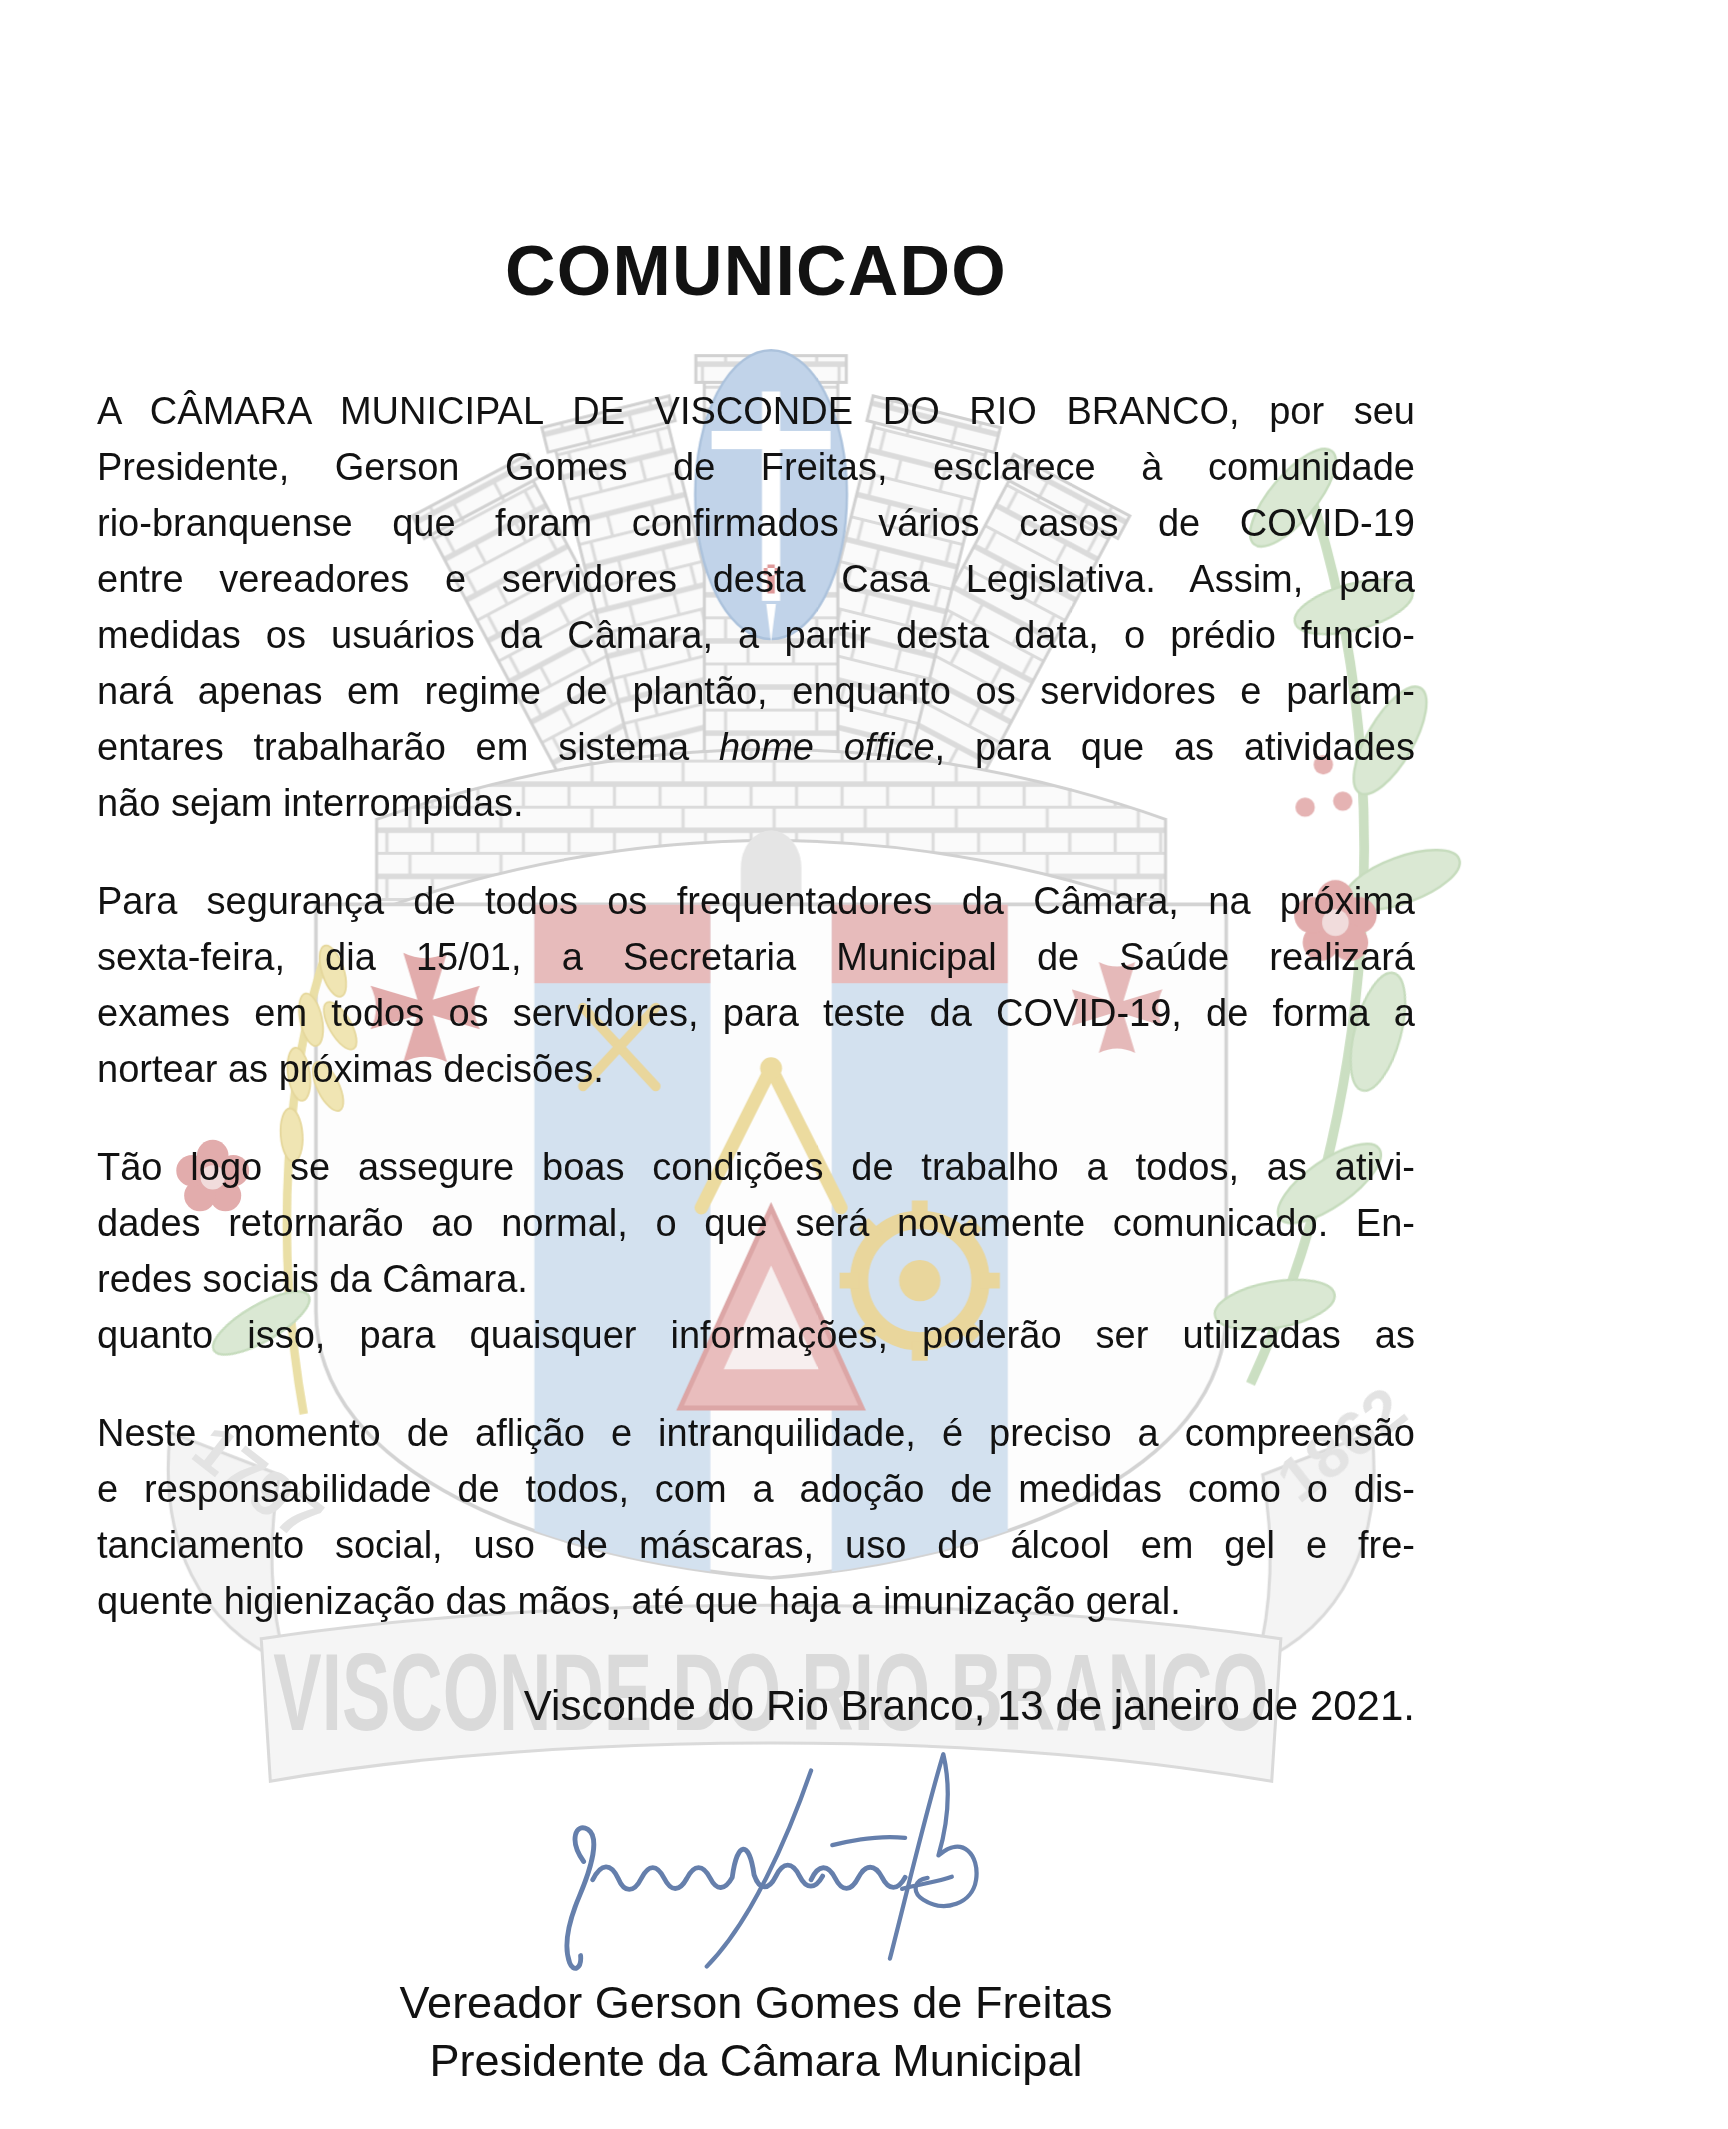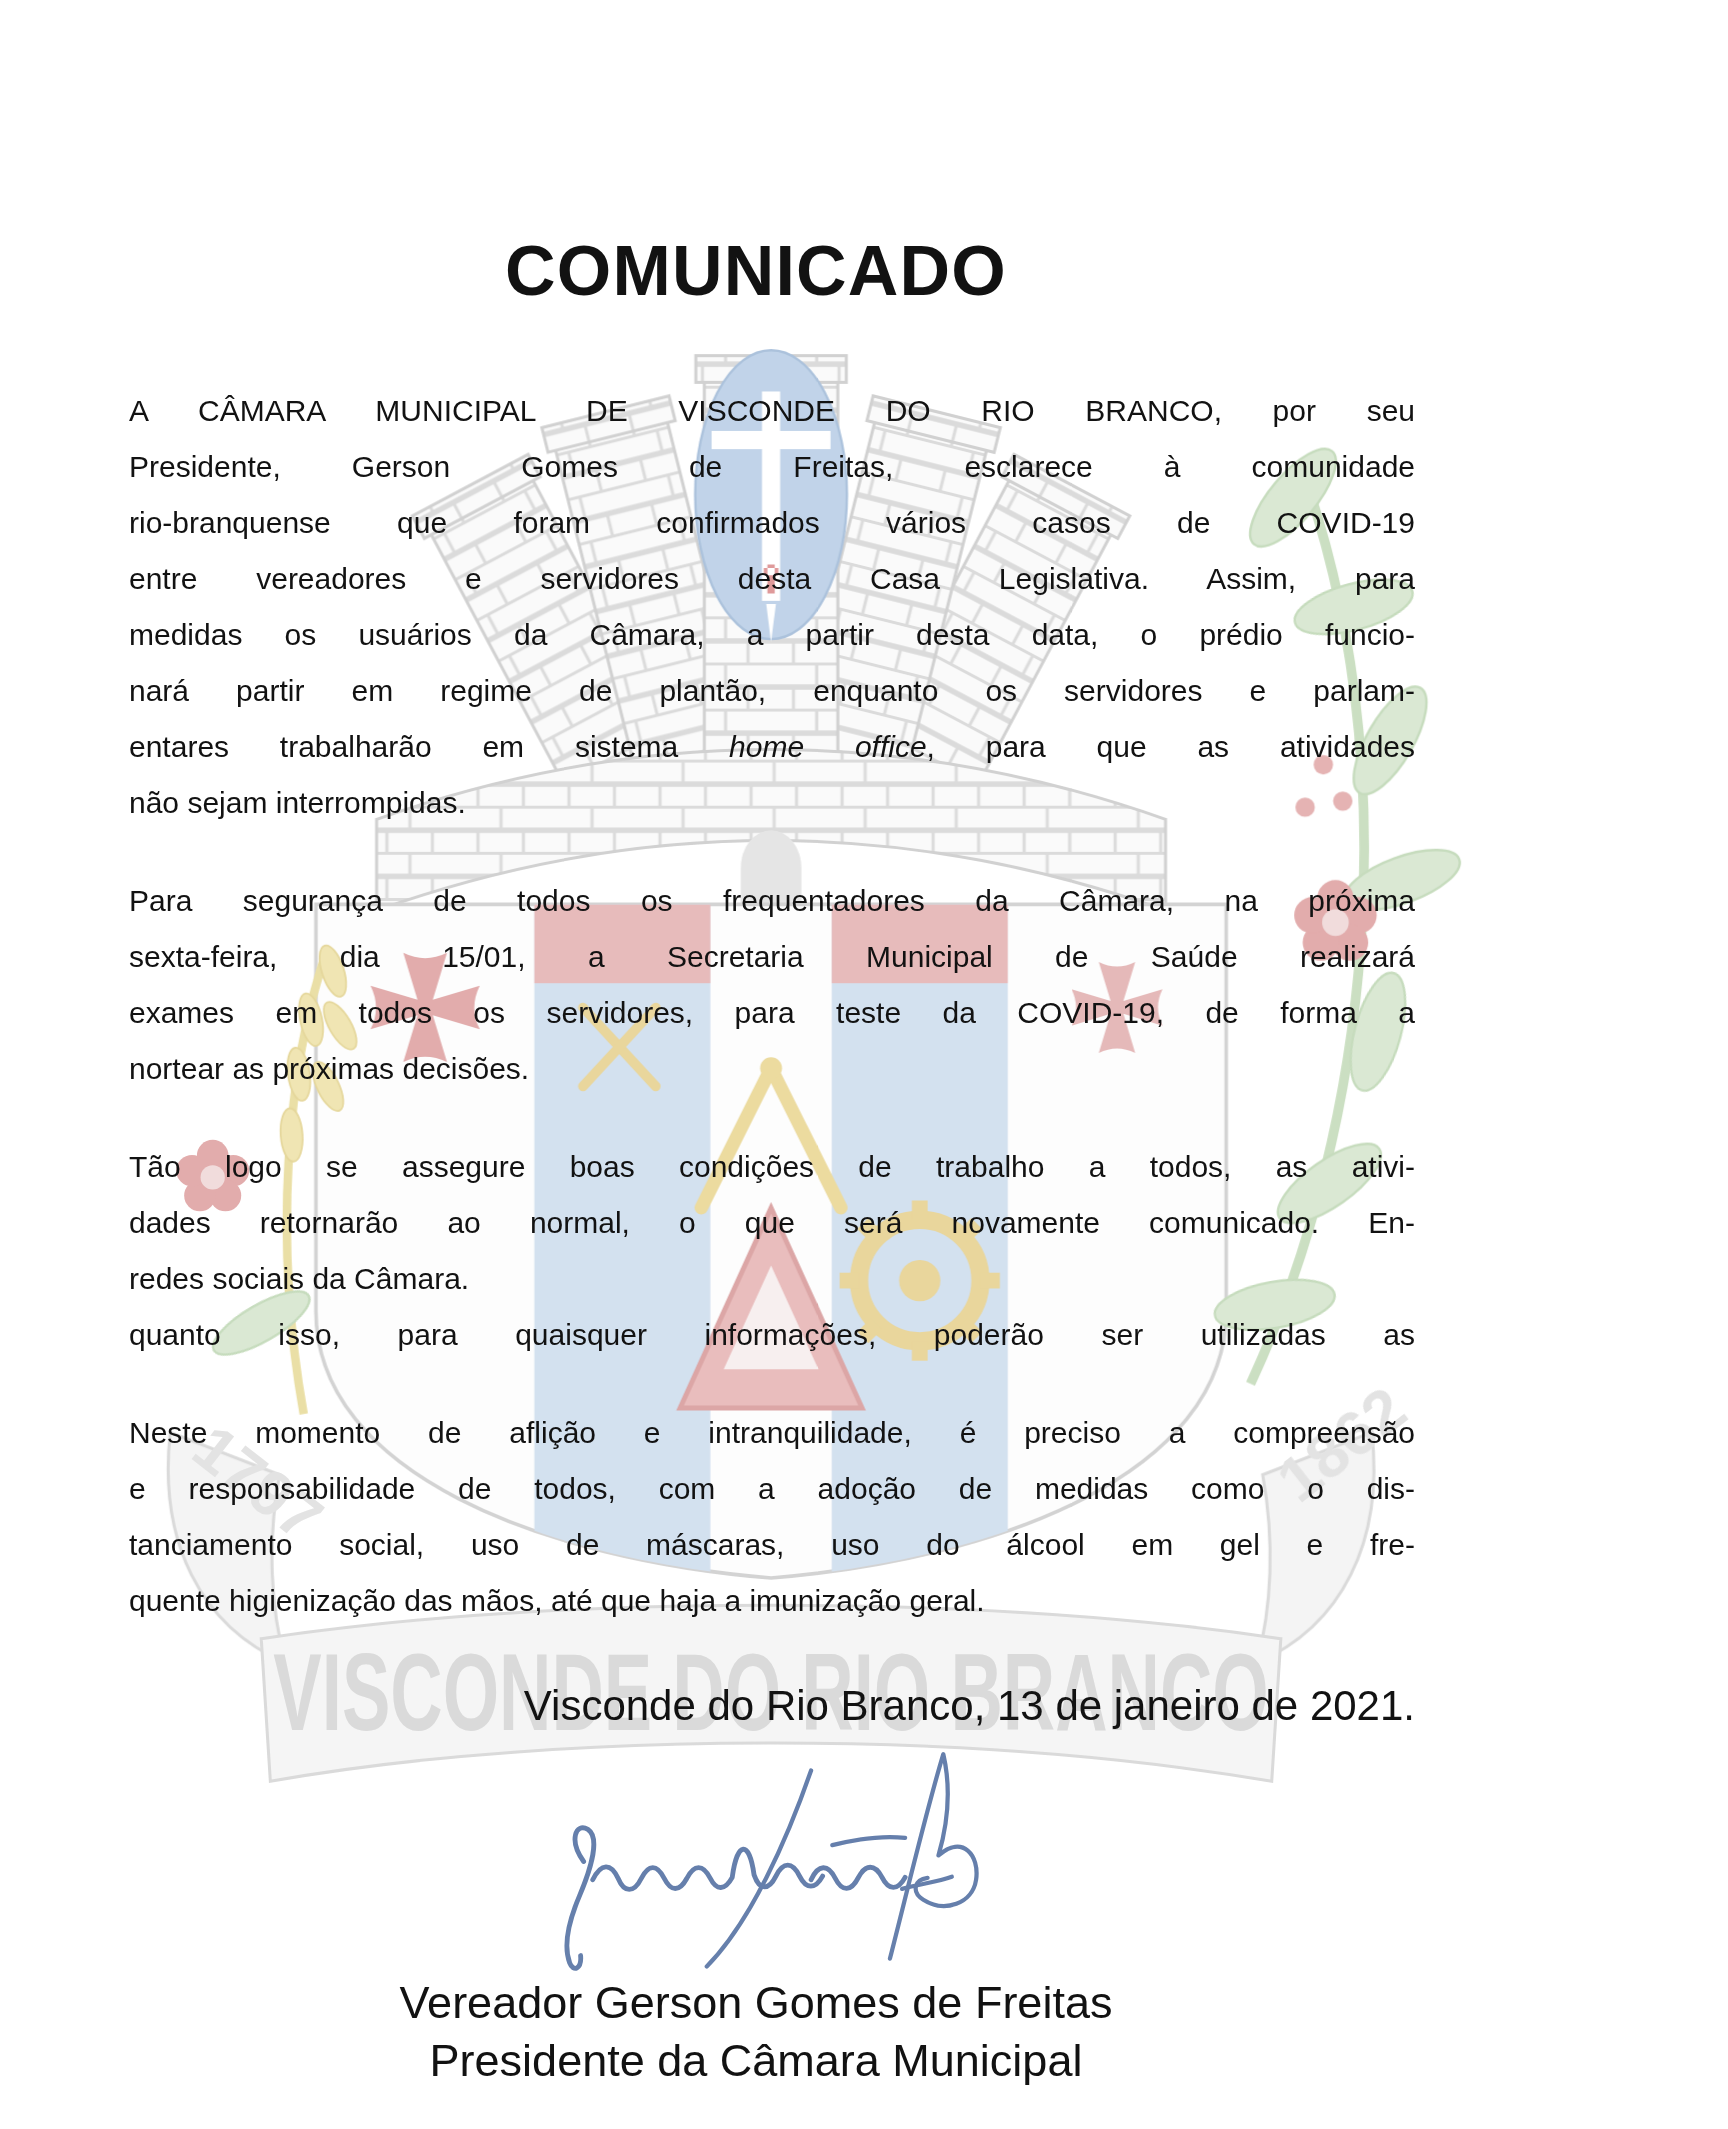--- a/index.html
+++ b/index.html
@@ -22,23 +22,22 @@
   .title{
     margin:238px 0 0 0;
     text-align:center;
     font-size:70px;
     line-height:67px;
     font-weight:bold;
     letter-spacing:1.2px;
   }
   .para{
     margin-top:42px;
-    font-size:30px;
+    font-size:38px;
     line-height:56px;
-    margin-left:32px;
   }
   #paragraphs .para:first-child{margin-top:78px;}
   .bline{
     text-align:justify;
     text-align-last:justify;
     white-space:normal;
   }
   .bline.last{
     text-align:center;
     text-align-last:left;
@@ -224,21 +223,21 @@
 
     <h1 class="title">COMUNICADO</h1>
 
     <div id="paragraphs">
         <div class="para">
           <div class="bline">A CÂMARA MUNICIPAL DE VISCONDE DO RIO BRANCO, por seu</div>
           <div class="bline">Presidente, Gerson Gomes de Freitas, esclarece à comunidade</div>
           <div class="bline">rio-branquense que foram confirmados vários casos de COVID-19</div>
           <div class="bline">entre vereadores e servidores desta Casa Legislativa. Assim, para</div>
           <div class="bline">medidas os usuários da Câmara, a partir desta data, o prédio funcio-</div>
-          <div class="bline">nará partir em regime de plantão, enquanto os servidores e parlam-</div>
+          <div class="bline">nará apenas em regime de plantão, enquanto os servidores e parlam-</div>
           <div class="bline">entares trabalharão em sistema <i>home office</i>, para que as atividades</div>
           <div class="bline last">não sejam interrompidas.</div>
         </div>
         <div class="para">
           <div class="bline">Para segurança de todos os frequentadores da Câmara, na próxima</div>
           <div class="bline">sexta-feira, dia 15/01, a Secretaria Municipal de Saúde realizará</div>
           <div class="bline">exames em todos os servidores, para teste da COVID-19, de forma a</div>
           <div class="bline last">nortear as próximas decisões.</div>
         </div>
         <div class="para">

